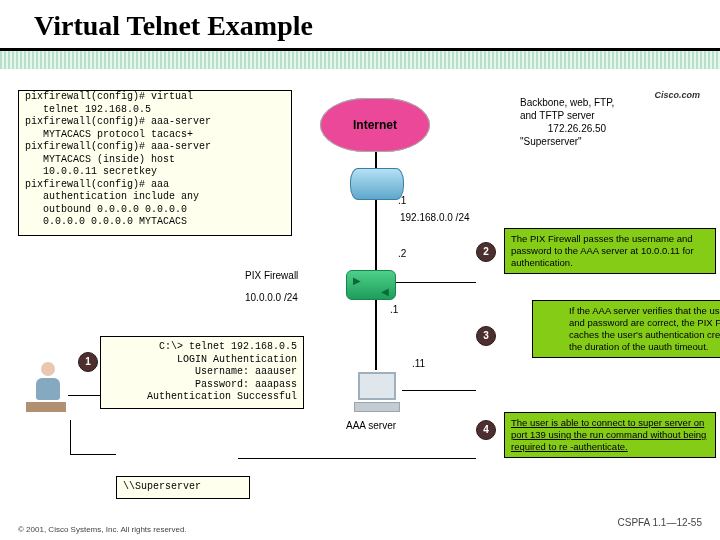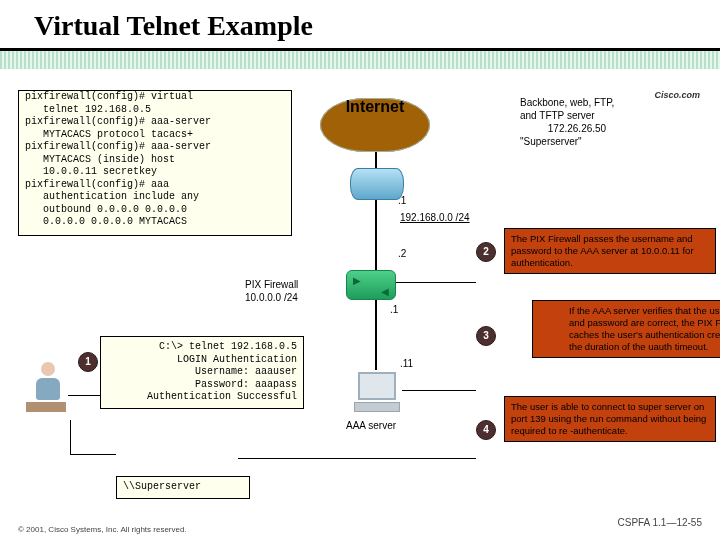--- a/index.html
+++ b/index.html
@@ -48,28 +48,28 @@
     padding: 0 6px 6px 6px;
     font-family: "Courier New", monospace;
     font-size: 10px;
     line-height: 1.25;
     white-space: pre-wrap;
   }
   .cloud {
     position: absolute;
     left: 320px; top: 98px;
     width: 110px; height: 54px;
-    background: #a16207;
+    background: #ec4899;
     border-radius: 50% / 60%;
     box-shadow: inset 0 0 0 1px #9fb4a8;
     display: flex;
-    align-items: flex-start;
+    align-items: center;
     justify-content: center;
     font-weight: bold;
-    font-size: 16px;
+    font-size: 12px;
   }
   .router {
     position: absolute;
     left: 350px; top: 168px;
     width: 52px; height: 30px;
     background: linear-gradient(#b5e0f5,#5fa8cc);
     border: 1px solid #3a7ea3;
     border-radius: 8px / 14px;
   }
   .pix {
@@ -109,21 +109,21 @@
     position: absolute;
     background: #000;
   }
   .label {
     position: absolute;
     font-size: 10px;
   }
   .callout {
     position: absolute;
     border: 1px solid #000;
-    background: #c2410c;
+    background: #84cc16;
     padding: 4px 6px;
     font-size: 9.5px;
     line-height: 1.25;
   }
   .callout.mono {
     font-family: "Courier New", monospace;
     font-size: 10px;
     white-space: pre;
     background: #ffffee;
   }
@@ -193,35 +193,35 @@
 
 <div class="router"></div>
 
 <div class="line" style="left:375px; top:152px; width:2px; height:16px;"></div>
 
 <div class="line" style="left:430px; top:124px; width:2px; height:0;"></div>
 
 <div class="label" style="left:398px; top:195px;">.1</div>
 
 <div class="line" style="left:375px; top:200px; width:2px; height:70px;"></div>
-<div class="label" style="left:400px; top:212px;text-decoration:underline;">192.168.0.0 /24</div>
+<div class="label" style="left:400px; top:212px;">192.168.0.0 /24</div>
 <div class="label" style="left:398px; top:248px;">.2</div>
 
 <div class="pix"></div>
-<div class="label" style="left:245px; top:279px; font-weight:normal;">PIX Firewall</div>
+<div class="label" style="left:245px; top:270px; font-weight:normal;">PIX Firewall</div>
 <div class="label" style="left:245px; top:292px;">10.0.0.0 /24</div>
 
 <div class="line" style="left:375px; top:300px; width:2px; height:70px;"></div>
 <div class="label" style="left:390px; top:304px;">.1</div>
 
 <div class="pc" style="left:354px; top:372px;">
   <div class="mon"></div>
     <div class="base"></div>
 </div>
-<div class="label" style="left:400px; top:358px;">.11</div>
+<div class="label" style="left:412px; top:358px;">.11</div>
 <div class="label" style="left:346px; top:420px;">AAA server</div>
 
 <div class="user">
   <div class="head"></div>
     <div class="body"></div>
     <div class="desk"></div>
 </div>
 
 <div class="step" style="left:78px; top:352px;">1</div>
 <div class="callout mono" style="left:100px; top:336px; width:190px;text-align:right;">C:\&gt; telnet 192.168.0.5
@@ -237,17 +237,17 @@
 
 <div class="step" style="left:476px; top:242px;">2</div>
 <div class="callout" style="left:504px; top:228px; width:198px;">The PIX Firewall passes the username and password to the AAA server at 10.0.0.11 for authentication.</div>
 <div class="tiny-line" style="left:396px; top:282px; width:80px;"></div>
 
 <div class="step" style="left:476px; top:326px;">3</div>
 <div class="callout" style="left:532px; top:300px; width:198px;padding-left:36px;">If the AAA server verifies that the username and password are correct, the PIX Firewall caches the user's authentication credentials for the duration of the uauth timeout.</div>
 <div class="tiny-line" style="left:402px; top:390px; width:74px;"></div>
 
 <div class="step" style="left:476px; top:420px;">4</div>
-<div class="callout" style="left:504px; top:396px; width:198px;">The user is able to connect to super server on port 139 using the run command without being required to re -authenticate.</div>
+<div class="callout" style="left:504px; top:412px; width:198px;text-decoration:underline;">The user is able to connect to super server on port 139 using the run command without being required to re -authenticate.</div>
 <div class="tiny-line" style="left:238px; top:458px; width:238px;"></div>
 
 <div class="footer-left">© 2001, Cisco Systems, Inc. All rights reserved.</div>
 <div class="footer-right">CSPFA 1.1—12-55</div>
 
 </body></html>

